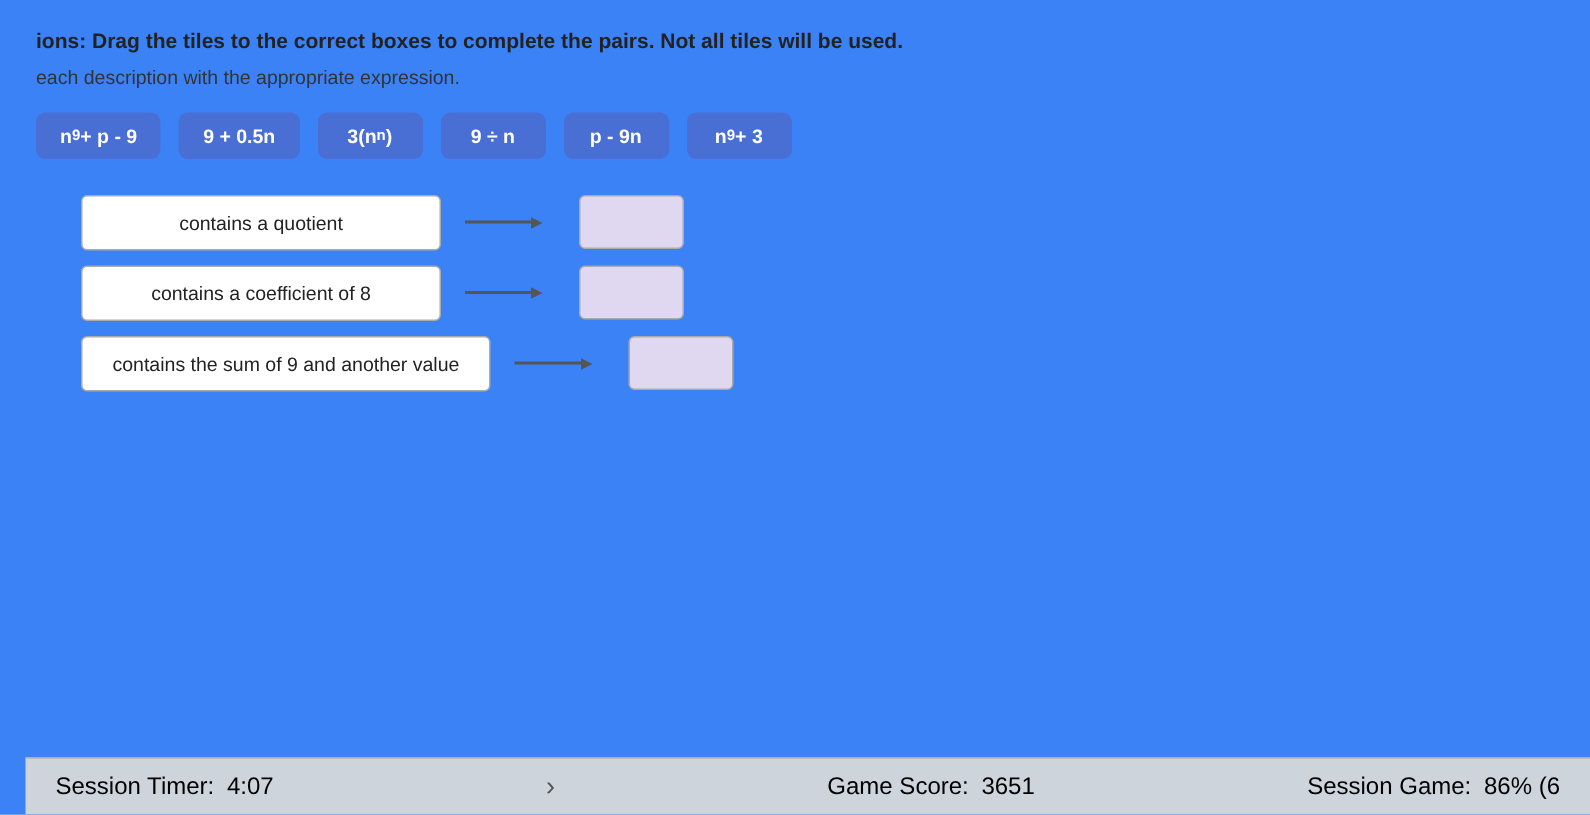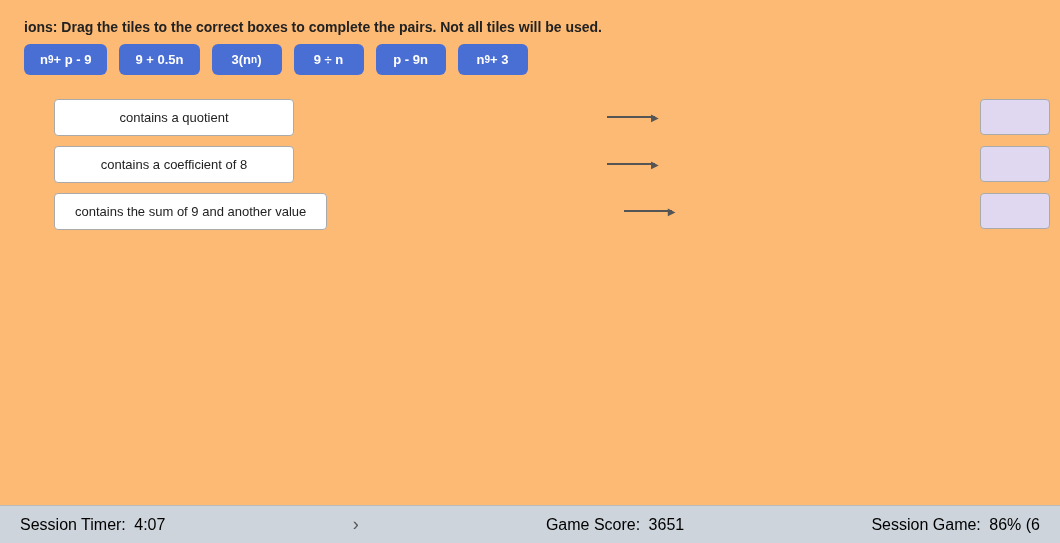--- a/index.html
+++ b/index.html
@@ -7,21 +7,21 @@
     body {
       font-family: Arial, sans-serif;
       background: #d0d8e0;
       width: 1060px;
       height: 543px;
       overflow: hidden;
       position: relative;
     }
 
     .main-container {
-      background: #fdba74;
+      background: #3b82f6;
       width: 100%;
       height: 100%;
       padding: 18px 10px 12px 24px;
       position: relative;
     }
 
     .instructions {
       font-size: 14px;
       font-weight: bold;
       color: #222;
@@ -68,21 +68,20 @@
       display: flex;
       flex-direction: column;
       gap: 10px;
       margin-left: 30px;
     }
 
     .match-row {
       display: flex;
       align-items: center;
       gap: 16px;
-      justify-content: space-between;
     }
 
     .description-box {
       background: white;
       border: 1.5px solid #aaa;
       border-radius: 4px;
       padding: 10px 20px;
       font-size: 13px;
       color: #222;
       min-width: 240px;
@@ -114,21 +113,21 @@
       background: #e0d8f0;
       border: 1.5px solid #aaa;
       border-radius: 4px;
       width: 70px;
       height: 36px;
     }
 
     .footer-bar {
       position: absolute;
       bottom: 0;
-      left: 0;
+      left: 17px;
       right: 0;
       height: 38px;
       background: #cdd4dc;
       display: flex;
       align-items: center;
       justify-content: space-between;
       padding: 0 20px;
       border-top: 1px solid #bbb;
     }
 
@@ -138,20 +137,23 @@
       cursor: pointer;
     }
   </style>
 </head>
 <body>
 
 <div class="main-container">
 
   <div class="instructions">
     <span>ions: Drag the tiles to the correct boxes to complete the pairs. Not all tiles will be used.</span>
+  </div>
+  <div class="sub-instructions">
+    <span>each description with the appropriate expression.</span>
   </div>
 
   <div class="tiles-row">
     <div class="tile">n<sup>9</sup> + p - 9</div>
     <div class="tile">9 + 0.5n</div>
     <div class="tile">3(n<sup>n</sup>)</div>
     <div class="tile">9 ÷ n</div>
     <div class="tile">p - 9n</div>
     <div class="tile">n<sup>9</sup> + 3</div>
   </div>

